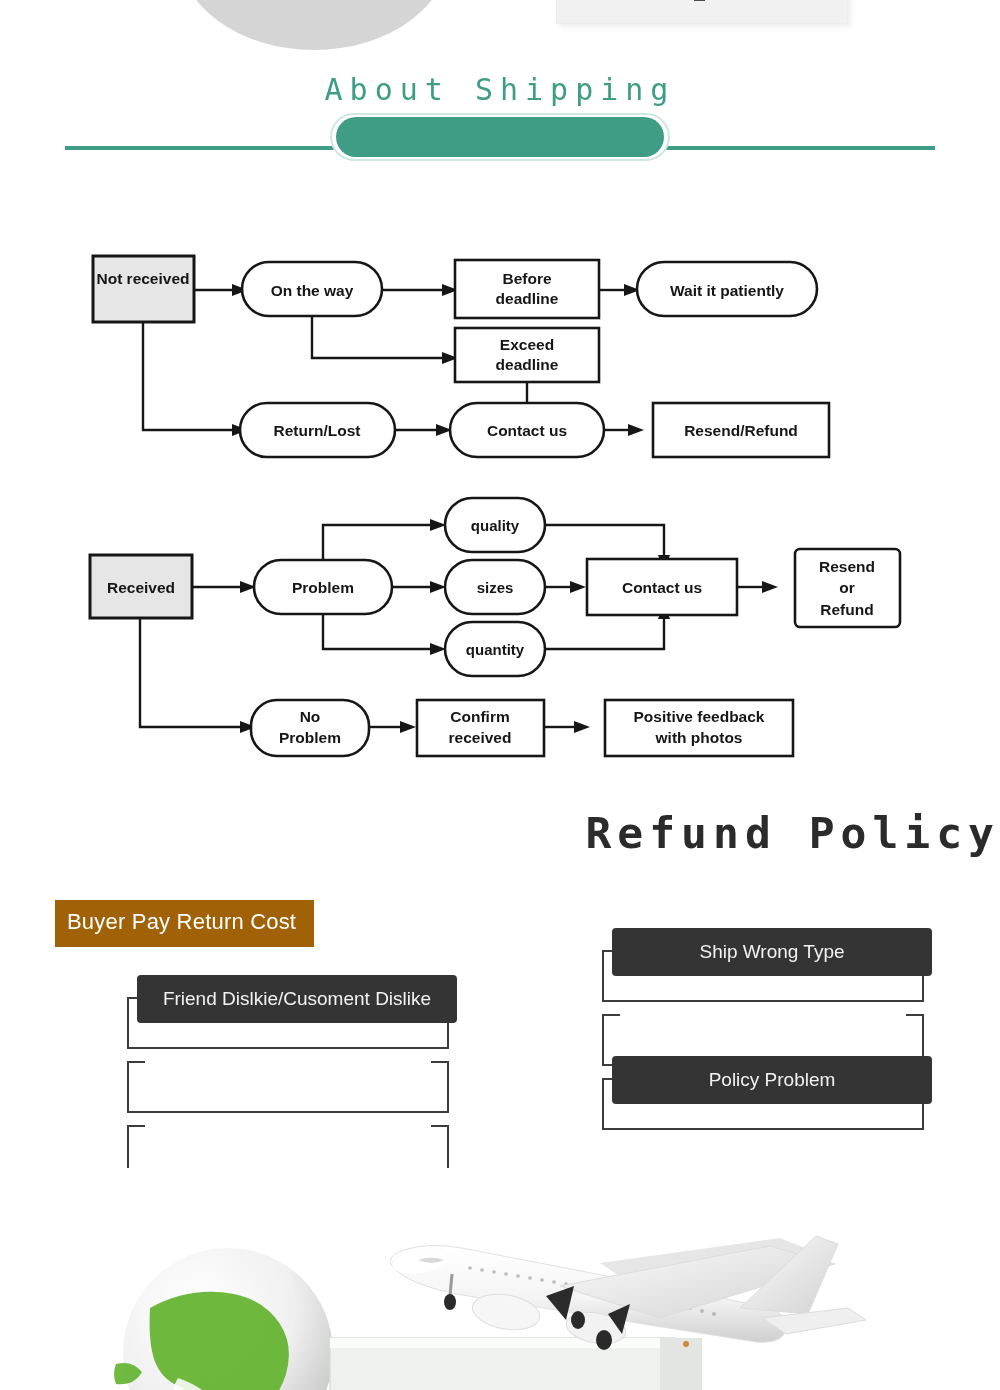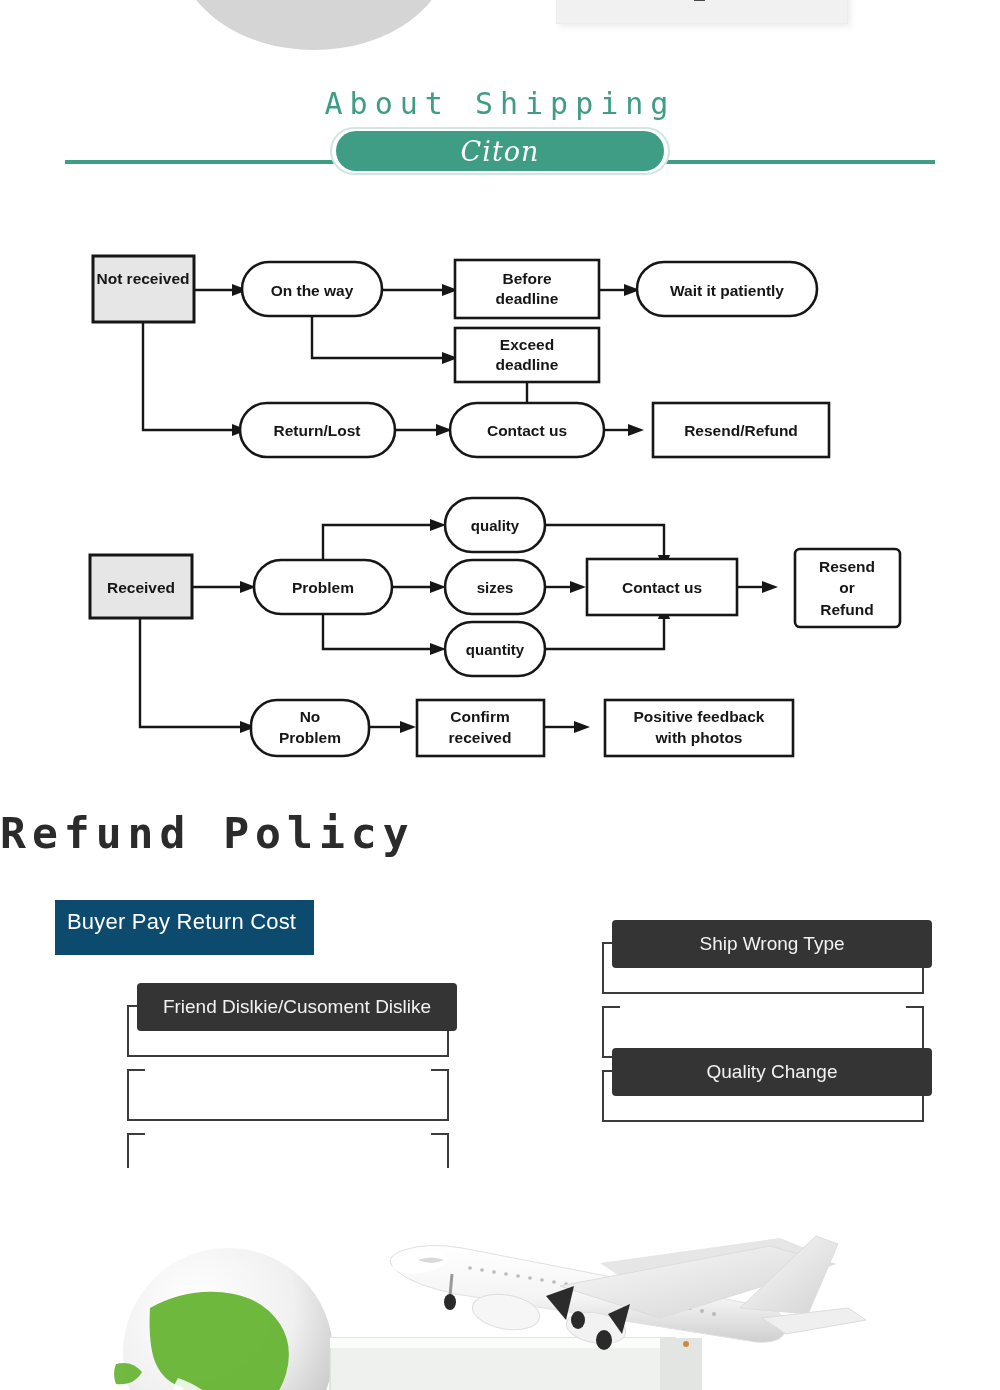--- a/index.html
+++ b/index.html
@@ -9,21 +9,21 @@
   
   #top-circle{position:absolute;left:178px;top:-150px;width:272px;height:200px;
     background:#d5d5d5;border-radius:50%;}
   #top-circle-shadow{position:absolute;left:186px;top:-150px;width:272px;height:206px;
     background:#e8e8e8;border-radius:50%;z-index:-1;}
   #top-card{position:absolute;left:556px;top:-78px;width:290px;height:100px;
     background:#f1f1f1;border:1px solid #ececec;box-shadow:3px 3px 6px rgba(0,0,0,.07);}
   #top-card-dot{position:absolute;left:694px;top:-6px;width:11px;height:7px;background:#4a4a4a;}
 
   
-  #banner{position:absolute;left:0;top:86px;width:845px;height:110px;}
+  #banner{position:absolute;left:0;top:72px;width:845px;height:110px;}
   #banner-rule{position:absolute;left:65px;top:74px;width:870px;height:4px;background:#3f9d86;}
   #about-shipping{position:absolute;left:0;top:0px;width:1000px;text-align:center;
     font-family:"DejaVu Sans Mono","Liberation Mono",monospace;
     font-size:30px;letter-spacing:7px;color:#3f9d86;font-weight:400;}
   #citon-outer{position:absolute;left:330px;top:41px;width:340px;height:48px;
     border:2px solid #cfe7e0;border-radius:26px;background:#ffffff;box-sizing:border-box;}
   #citon-pill{position:absolute;left:336px;top:45px;width:328px;height:40px;
     background:#3f9d86;border-radius:22px;box-sizing:border-box;}
   #citon-text{position:absolute;left:336px;top:45px;width:328px;height:40px;
     display:flex;align-items:center;justify-content:center;
@@ -33,30 +33,30 @@
   
   #flow-wrap{position:absolute;left:0;top:230px;width:908px;height:560px;}
   .fc-label{font-family:"Liberation Sans","DejaVu Sans",sans-serif;font-weight:bold;
     font-size:15.5px;fill:#161616;}
   .fc-label.sm{font-size:15px;}
   .fc-shape{fill:#ffffff;stroke:#161616;stroke-width:2.6;}
   .fc-shape.gray{fill:#e6e6e6;stroke-width:3;}
   .fc-line{stroke:#161616;stroke-width:2.4;fill:none;}
 
   
-  #refund-title{position:absolute;left:0;top:808px;width:1000px;text-align:left;
+  #refund-title{position:absolute;left:0;top:808px;width:1000px;text-align:right;
     font-family:"DejaVu Sans Mono","Liberation Mono",monospace;font-weight:bold;
     font-size:43px;letter-spacing:6px;color:#2b2b2b;}
 
   .policy-col{position:absolute;top:900px;width:430px;}
   #policy-col-left{left:55px;}
   #policy-col-right{left:530px;}
 
-  .policy-head{display:inline-block;background:#0c4a6e;color:#ffffff;
-    font-size:22px;padding:9px 18px 20px 12px;letter-spacing:.2px;white-space:nowrap;}
+  .policy-head{display:inline-block;background:#a16207;color:#ffffff;
+    font-size:22px;padding:9px 18px 12px 12px;letter-spacing:.2px;white-space:nowrap;}
 
   .policy-row{position:relative;height:64px;text-align:center;}
   .policy-frame{position:absolute;left:72px;top:22px;width:322px;height:52px;
     border:2px solid #3b3b3b;border-top:none;box-sizing:border-box;}
   .policy-frame::before{content:"";position:absolute;left:-2px;top:0;width:18px;height:2px;background:#3b3b3b;}
   .policy-frame::after{content:"";position:absolute;right:-2px;top:0;width:18px;height:2px;background:#3b3b3b;}
   .policy-chip{position:absolute;left:82px;top:0px;width:320px;height:48px;
     background:#343434;border-radius:4px;display:flex;align-items:center;justify-content:center;
     color:#f2f2f2;font-size:19px;white-space:nowrap;}
 
@@ -69,21 +69,20 @@
 <div id="top-circle-shadow"></div>
 <div id="top-circle"></div>
 <div id="top-card"></div>
 <div id="top-card-dot"></div>
 
 <div id="banner">
   <div id="banner-rule"></div>
   <div id="about-shipping">About Shipping</div>
   <div id="citon-outer"></div>
   <div id="citon-pill"></div>
-  <div id="citon-text">Citon</div>
 </div>
 
 <div id="flow-wrap">
 <svg width="1000" height="560" viewBox="0 0 1000 560" xmlns="http://www.w3.org/2000/svg">
 
   <g>
 
     <path class="fc-line" d="M194,60 L232,60"></path>
     <polygon points="232,54 248,60 232,66" fill="#161616"></polygon>
 
@@ -218,30 +217,30 @@
   </div>
   <div class="policy-row">
     <div class="policy-frame"></div>
   </div>
   <div class="policy-row">
     <div class="policy-frame"></div>
   </div>
 </div>
 
 <div class="policy-col" id="policy-col-right">
-  <div class="policy-row" style="margin-top:20px">
+  <div class="policy-row" style="margin-top:28px">
     <div class="policy-frame"></div>
     <div class="policy-chip">Ship Wrong Type</div>
   </div>
   <div class="policy-row">
     <div class="policy-frame"></div>
   </div>
   <div class="policy-row">
     <div class="policy-frame"></div>
-    <div class="policy-chip">Quality Change</div>
+    <div class="policy-chip">Policy Problem</div>
   </div>
 </div>
 
 <div id="photo">
 <svg width="1000" height="222" viewBox="0 0 1000 222" xmlns="http://www.w3.org/2000/svg">
   <defs>
     <linearGradient id="fus" x1="0" y1="0" x2="0" y2="1">
       <stop offset="0%" stop-color="#ffffff"></stop>
           <stop offset="55%" stop-color="#f4f4f4"></stop>
       <stop offset="100%" stop-color="#cfcfcf"></stop>

